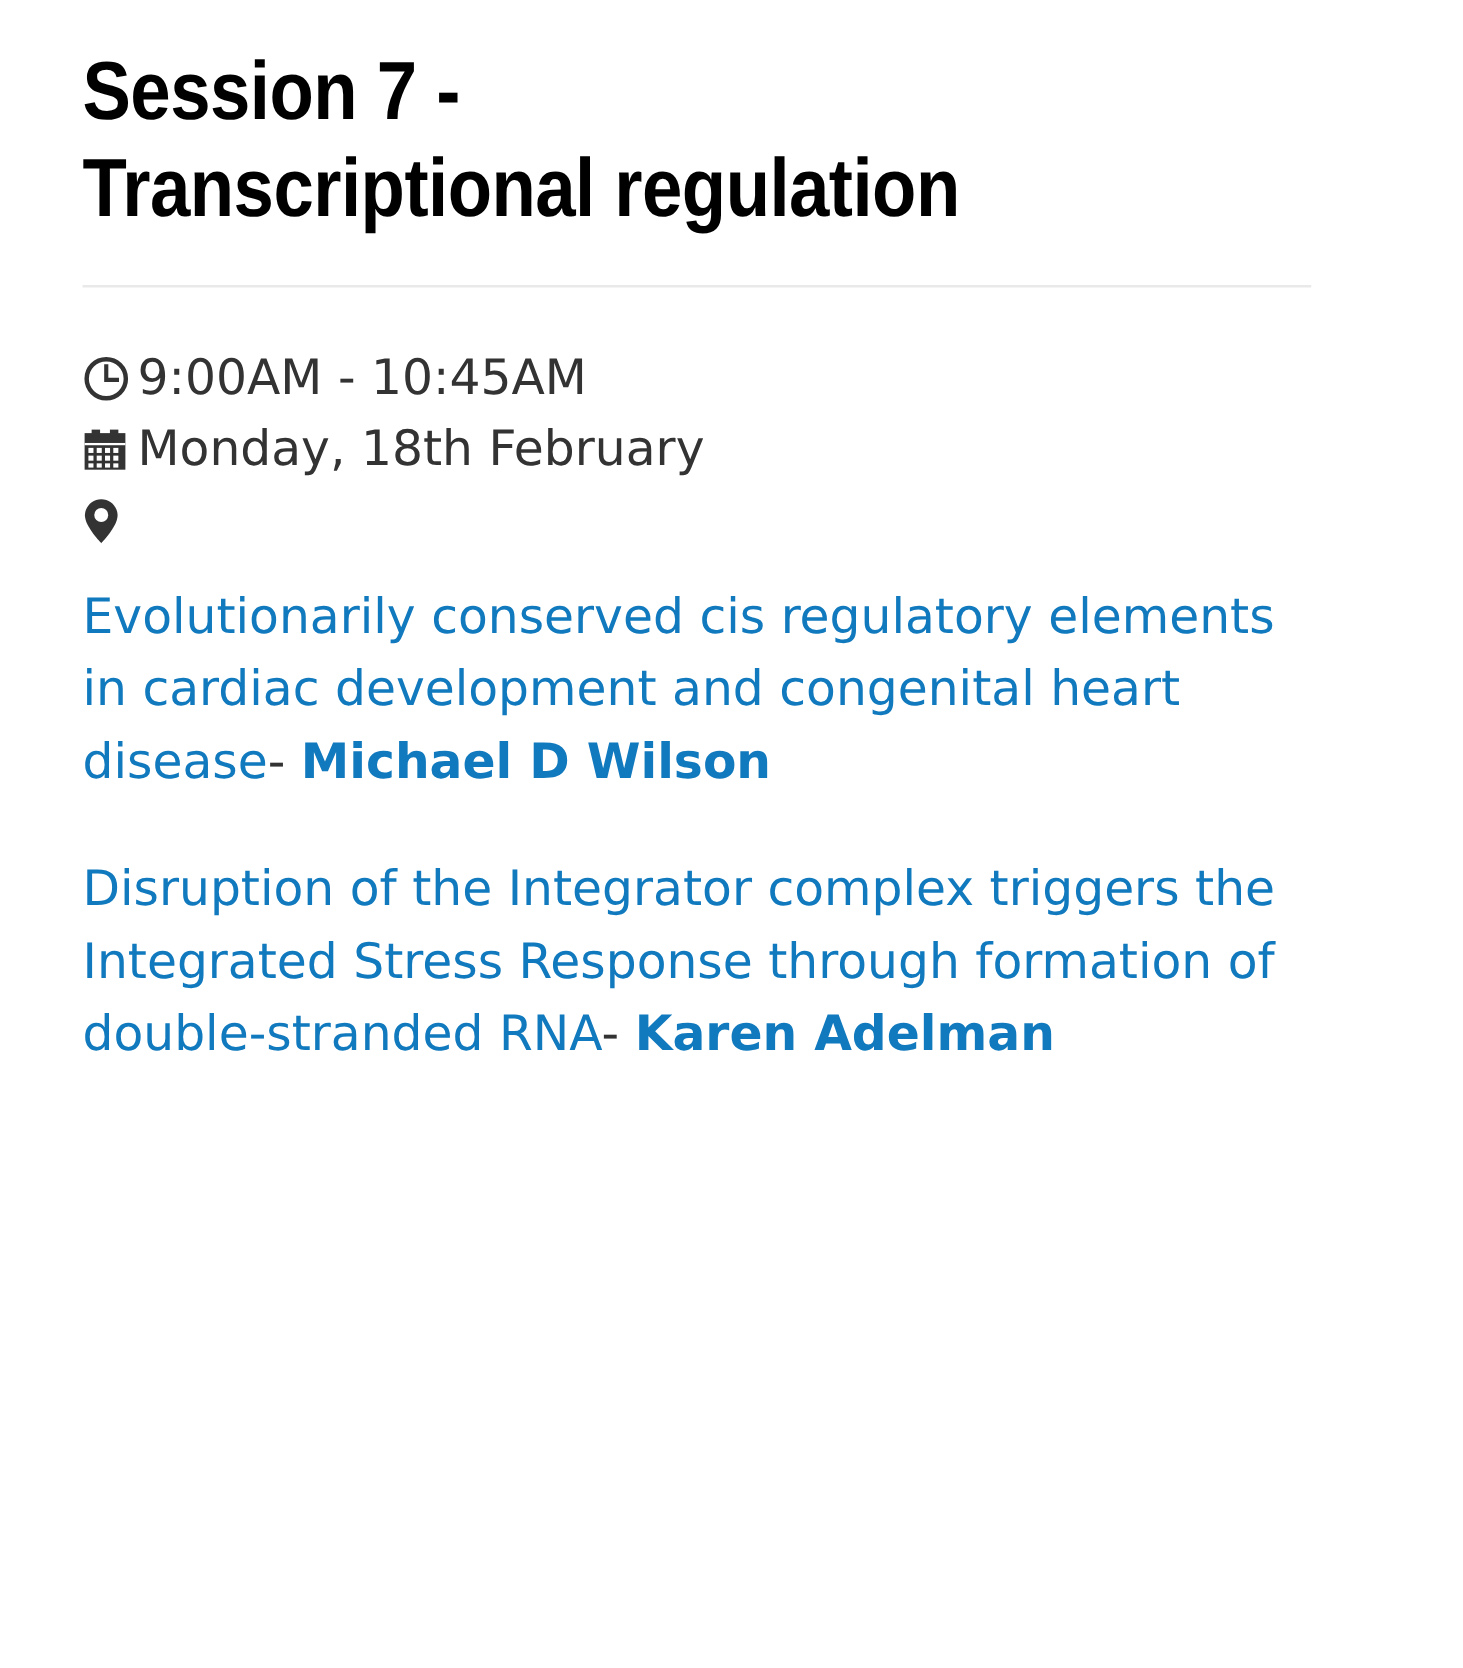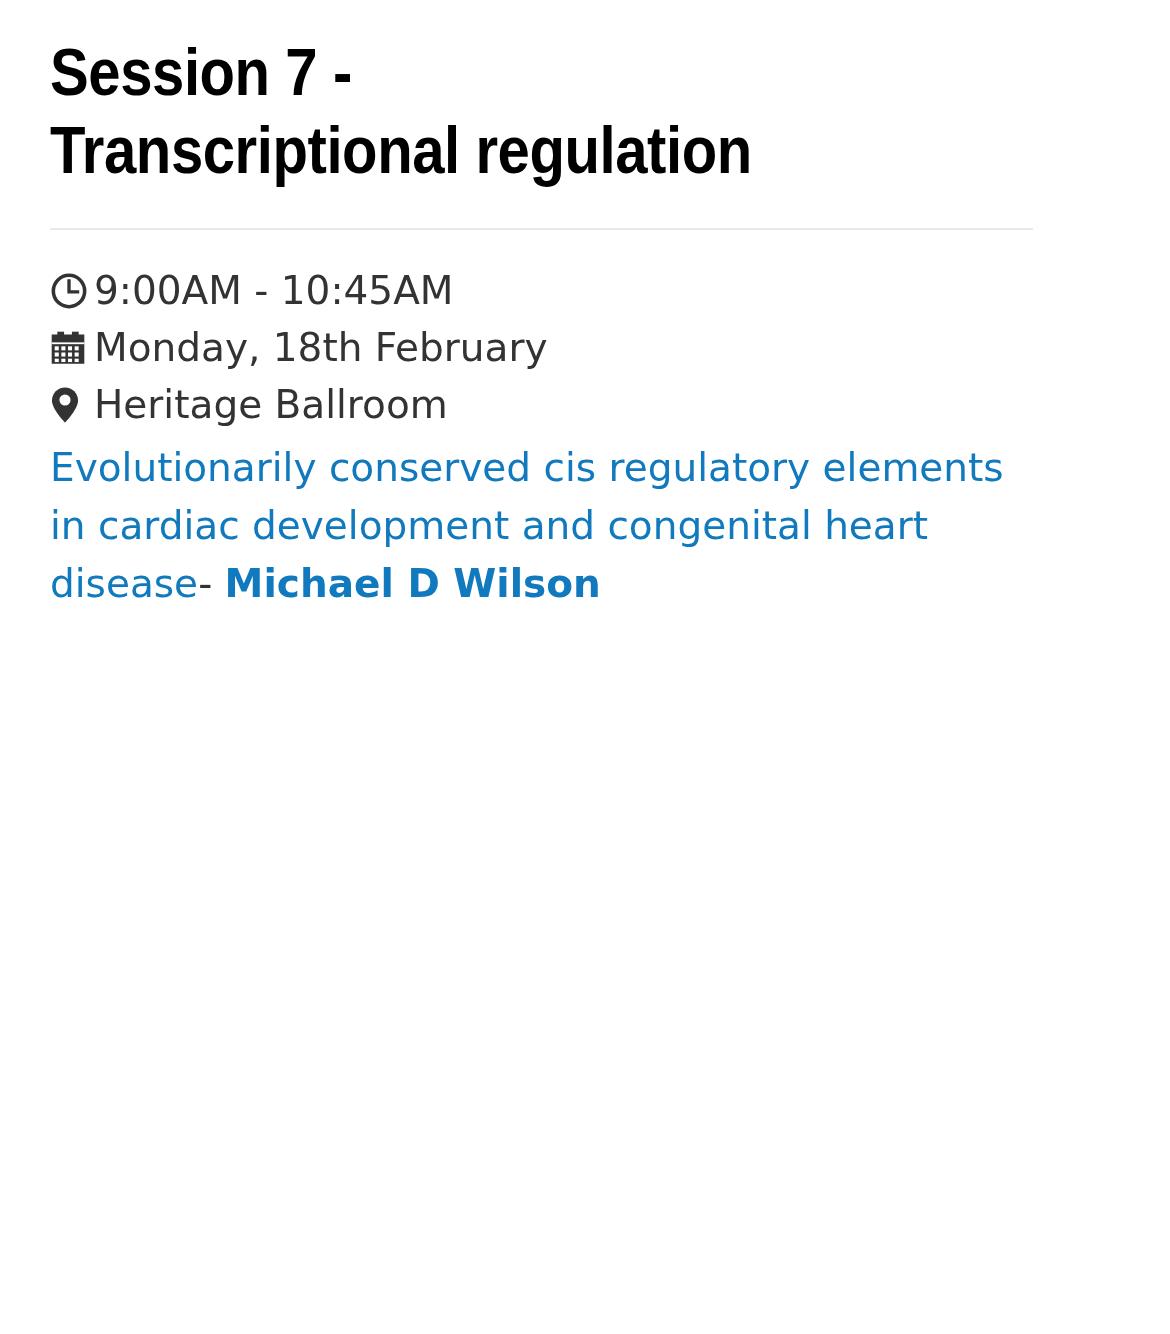--- a/index.html
+++ b/index.html
@@ -9,21 +9,21 @@
   }
   body {
     width: 1170px;
     height: 1334px;
     overflow: hidden;
     font-family: "DejaVu Sans", sans-serif;
     -webkit-font-smoothing: antialiased;
   }
 
   .page {
-    padding: 0 50px;
+    padding: 0 66px;
     box-sizing: border-box;
     width: 1170px;
   }
 
   
   .session-title {
     font-family: "Liberation Sans Narrow", "Liberation Sans", sans-serif;
     font-weight: bold;
     font-size: 66px;
     line-height: 1.18;
@@ -39,21 +39,21 @@
 
   .title-divider {
     height: 2px;
     background: #e9e9e9;
     margin-top: 38px;
     width: 983px;
   }
 
   
   .meta-block {
-    margin-top: 36px;
+    margin-top: 48px;
   }
   .meta-row {
     display: flex;
     align-items: flex-start;
     height: 57px;
   }
   .meta-icon {
     width: 44px;
     min-width: 44px;
     height: 44px;
@@ -67,21 +67,21 @@
   .meta-text {
     font-family: "DejaVu Sans", sans-serif;
     font-size: 39px;
     line-height: 50px;
     color: #333333;
     white-space: nowrap;
   }
 
   
   .talks {
-    margin-top: 2px;
+    margin-top: 16px;
   }
   .talk {
     margin-bottom: 44px;
   }
   .talk-line {
     font-family: "DejaVu Sans", sans-serif;
     font-size: 39px;
     line-height: 58px;
     color: #1179bd;
     width: 985px;
@@ -147,30 +147,32 @@
       <span class="meta-text">Monday, 18th February</span>
     </div>
 
     <div class="meta-row">
       <span class="meta-icon">
         <svg width="30" height="38" viewBox="0 0 24 32">
           <path d="M12 1.2 C5.9 1.2 1.0 6.1 1.0 12.2 C1.0 19.6 12 30.8 12 30.8 C12 30.8 23 19.6 23 12.2 C23 6.1 18.1 1.2 12 1.2 Z" fill="#333333"></path>
           <circle cx="12" cy="11.8" r="4.7" fill="#ffffff"></circle>
         </svg>
       </span>
-      <span class="meta-text">Heritage Ballroom</span>
     </div>
 
 
   </div>
 
   <div class="talks">
 
     <div class="talk">
       <div class="talk-line"><a class="talk-title" href="#">Evolutionarily conserved cis regulatory elements in cardiac development and congenital heart disease</a><span class="talk-dash">-</span> <a class="talk-speaker" href="#">Michael D Wilson</a></div>
     </div>
 
+    <div class="talk">
+      <div class="talk-line"><a class="talk-title" href="#">Disruption of the Integrator complex triggers the Integrated Stress Response through formation of double-stranded RNA</a><span class="talk-dash">-</span> <a class="talk-speaker" href="#">Karen Adelman</a></div>
+    </div>
 
 
 
   </div>
 
 </div>
 
 </body></html>

